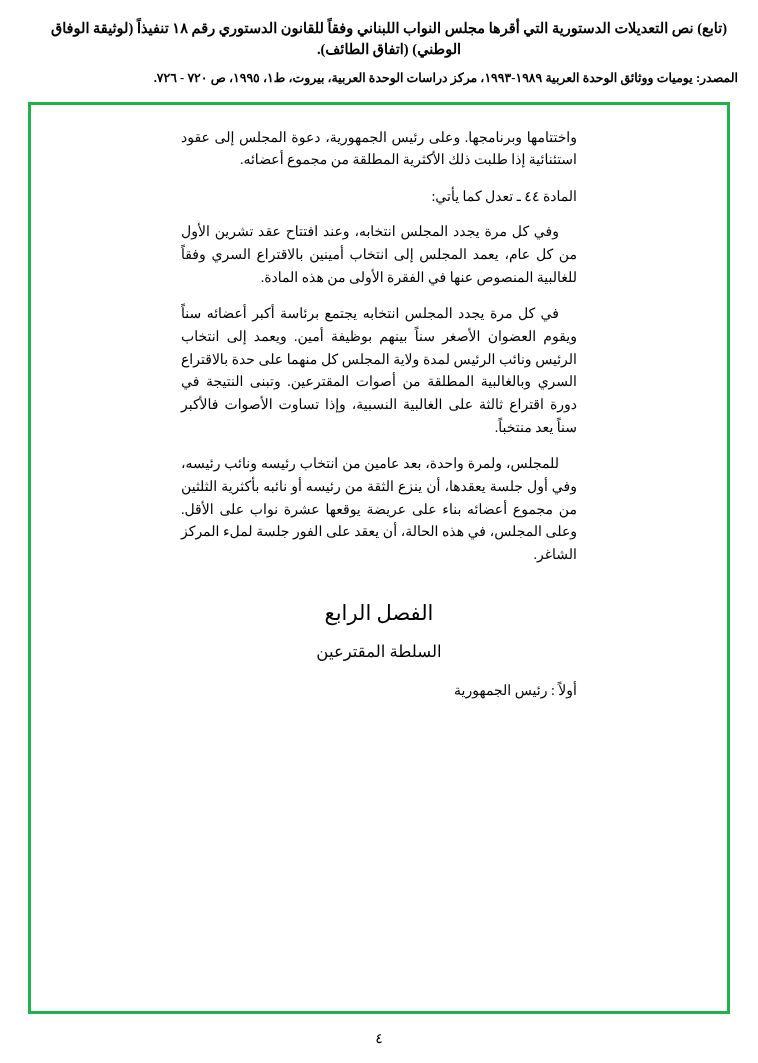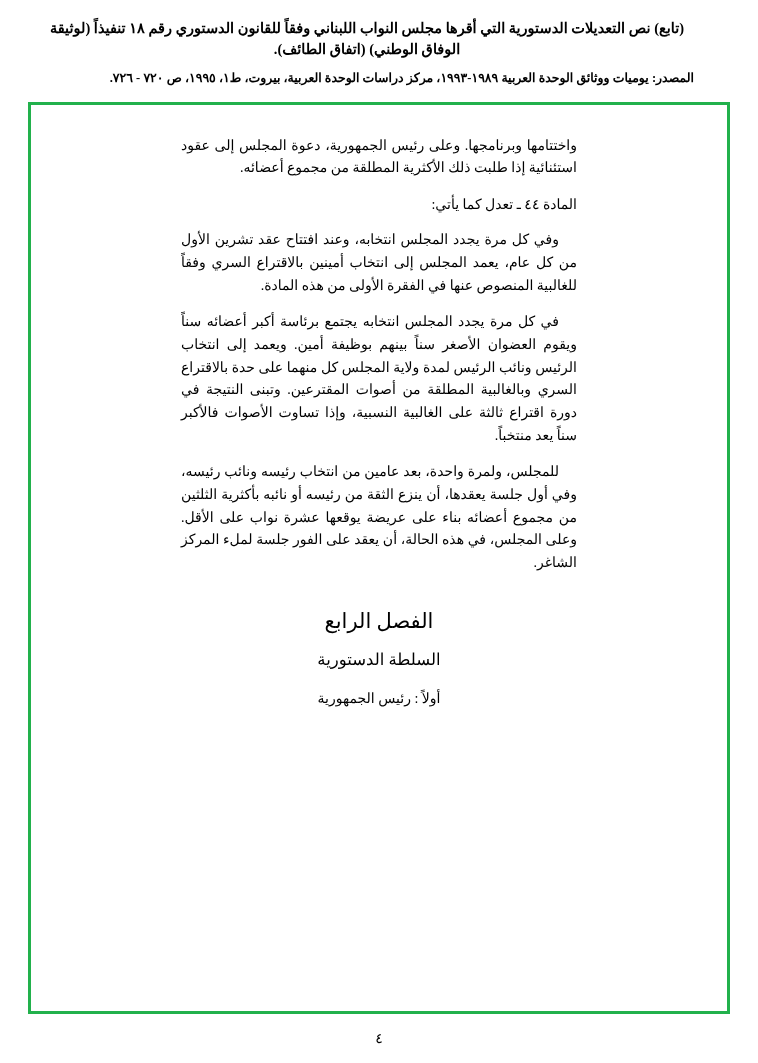--- a/index.html
+++ b/index.html
@@ -16,21 +16,21 @@
     overflow: hidden;
   }
   .page {
     width: 758px;
     height: 1063px;
     box-sizing: border-box;
     padding: 0;
     position: relative;
   }
   .header-block {
-    padding: 18px 64px 0 40px;
+    padding: 18px 20px 0 40px;
     text-align: center;
   }
   .doc-title {
     font-family: "Liberation Serif", serif;
     font-weight: bold;
     font-size: 14.5px;
     line-height: 1.45;
     direction: rtl;
     text-align: center;
     margin: 0 0 10px 0;
@@ -50,21 +50,21 @@
     height: 912px;
     box-sizing: border-box;
     position: relative;
     background: #ffffff;
   }
   .frame-inner {
     padding: 22px 150px 10px 150px;
     direction: rtl;
   }
   p.body-par {
-    margin: 8px 0 14px 0;
+    margin: 0 0 14px 0;
     font-size: 14px;
     line-height: 1.62;
     text-align: justify;
     text-justify: inter-word;
     direction: rtl;
     font-family: "Liberation Serif", serif;
   }
   p.body-par.indent {
     text-indent: 18px;
   }
@@ -86,21 +86,21 @@
   }
   .section-title {
     text-align: center;
     font-size: 16.5px;
     font-weight: normal;
     margin: 0 0 20px 0;
     direction: rtl;
     font-family: "Liberation Serif", serif;
   }
   .first-label {
-    text-align: center;
+    text-align: right;
     font-size: 14px;
     margin: 0 0 14px 0;
     direction: rtl;
   }
   .page-number {
     position: absolute;
     bottom: 16px;
     left: 0;
     width: 100%;
     text-align: center;
@@ -126,21 +126,21 @@
       <p class="article-line">المادة ٤٤ ـ تعدل كما يأتي:</p>
 
       <p class="body-par indent">وفي كل مرة يجدد المجلس انتخابه، وعند افتتاح عقد تشرين الأول من كل عام، يعمد المجلس إلى انتخاب أمينين بالاقتراع السري وفقاً للغالبية المنصوص عنها في الفقرة الأولى من هذه المادة.</p>
 
       <p class="body-par indent">في كل مرة يجدد المجلس انتخابه يجتمع برئاسة أكبر أعضائه سناً ويقوم العضوان الأصغر سناً بينهم بوظيفة أمين. ويعمد إلى انتخاب الرئيس ونائب الرئيس لمدة ولاية المجلس كل منهما على حدة بالاقتراع السري وبالغالبية المطلقة من أصوات المقترعين. وتبنى النتيجة في دورة اقتراع ثالثة على الغالبية النسبية، وإذا تساوت الأصوات فالأكبر سناً يعد منتخباً.</p>
 
       <p class="body-par indent">للمجلس، ولمرة واحدة، بعد عامين من انتخاب رئيسه ونائب رئيسه، وفي أول جلسة يعقدها، أن ينزع الثقة من رئيسه أو نائبه بأكثرية الثلثين من مجموع أعضائه بناء على عريضة يوقعها عشرة نواب على الأقل. وعلى المجلس، في هذه الحالة، أن يعقد على الفور جلسة لملء المركز الشاغر.</p>
 
       <h2 class="chapter-title">الفصل الرابع</h2>
 
-      <h3 class="section-title">السلطة الدستورية</h3>
+      <h3 class="section-title">السلطة المقترعين</h3>
 
       <p class="first-label">أولاً : رئيس الجمهورية</p>
 
 
 
     </div>
   </div>
 
   <div class="page-number">٤</div>
 

